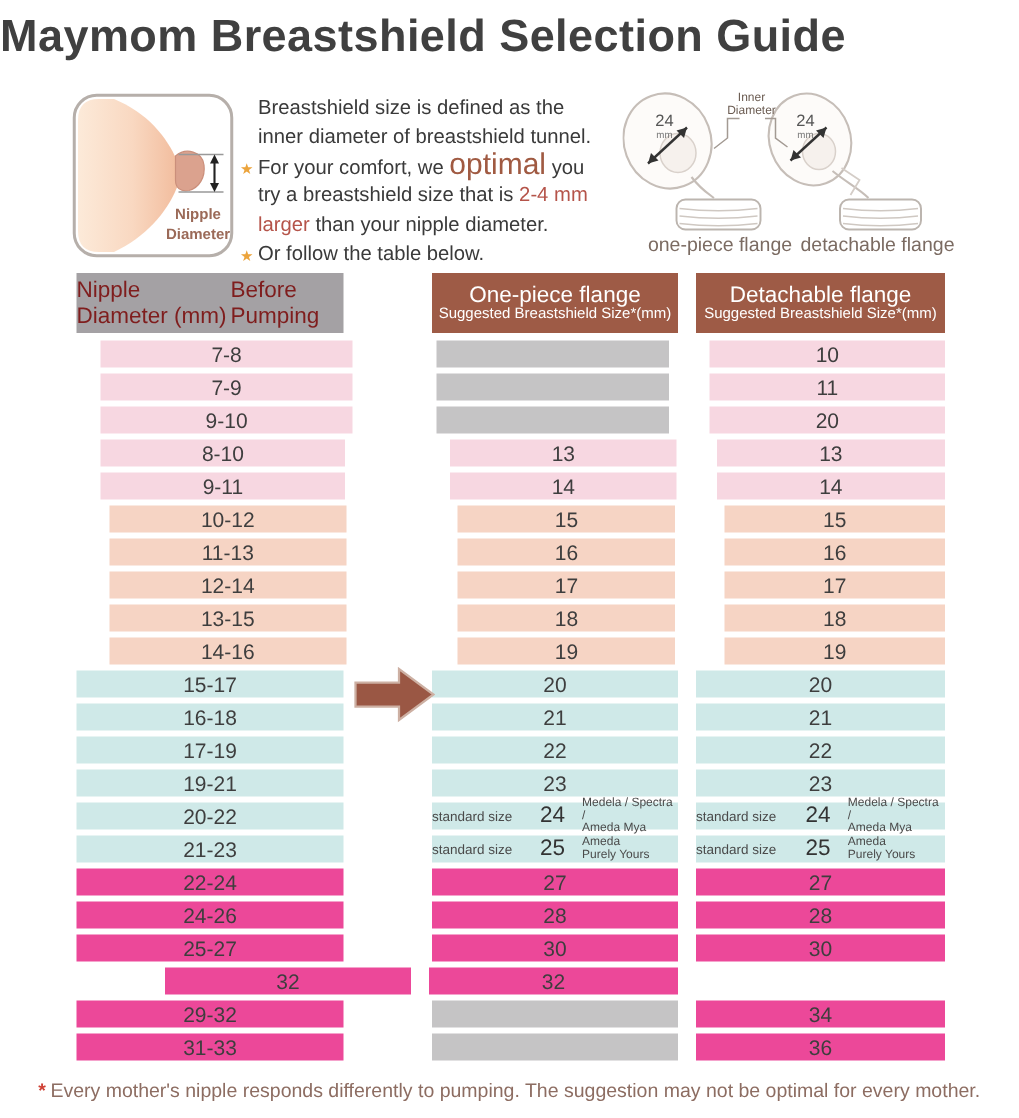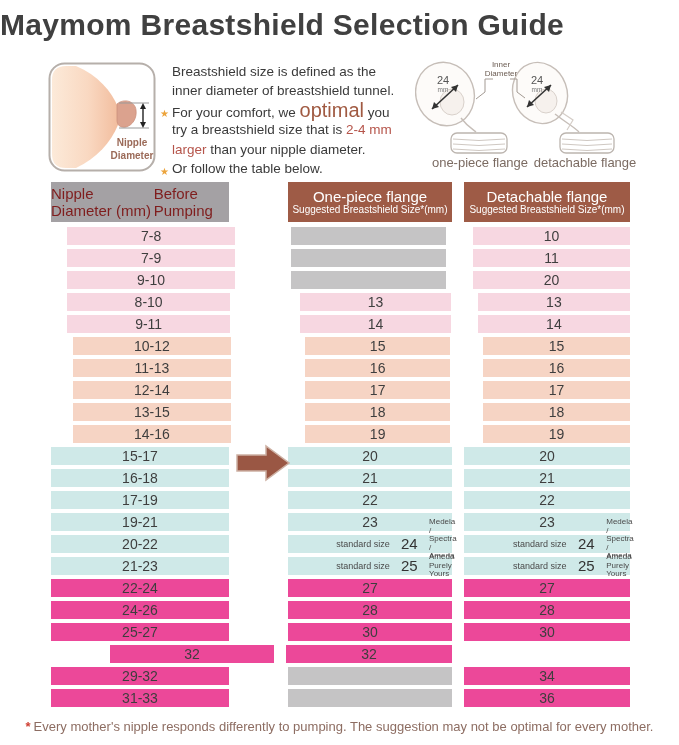--- a/index.html
+++ b/index.html
@@ -40,21 +40,21 @@
   .c3{width:166px;}
   .h1{background:#a4a1a4;color:#7f1d1d;flex-direction:row;line-height:17px;font-size:15px;}
   .h2{background:#9e5b46;color:#fff;flex-direction:column;line-height:15px;font-size:15px;}
   .h2 .sub{font-size:10px;line-height:12px;}
   .c-pink{background:#f7d7e1;margin-left:16px;}
   .c-peach{background:#f6d4c4;margin-left:22px;}
   .c-blue{background:#cfe9e8;}
   .c-yellow{background:#ec4899;}
   .c-gray{background:#c5c4c5;}
   .note-cell{justify-content:flex-start;}
-  .nleft{flex:0 0 37%;font-size:9px;color:#4a4a4a;text-align:right;margin-left:41px;}
+  .nleft{flex:0 0 37%;font-size:9px;color:#4a4a4a;text-align:left;}
   .nnum{flex:0 0 24%;font-size:15px;color:#333;text-align:center;}
   .nbrand{flex:1;font-size:8px;line-height:8.5px;color:#4a4a4a;text-align:left;}
 
   
   .arrow{position:absolute;left:236px;top:444px;}
 
   
   .footnote{position:absolute;left:0;top:719px;width:100%;text-align:center;
             font-size:13px;color:#8d6d62;}
   .footnote .ast{color:#cf4034;font-weight:bold;margin-right:3px;}

